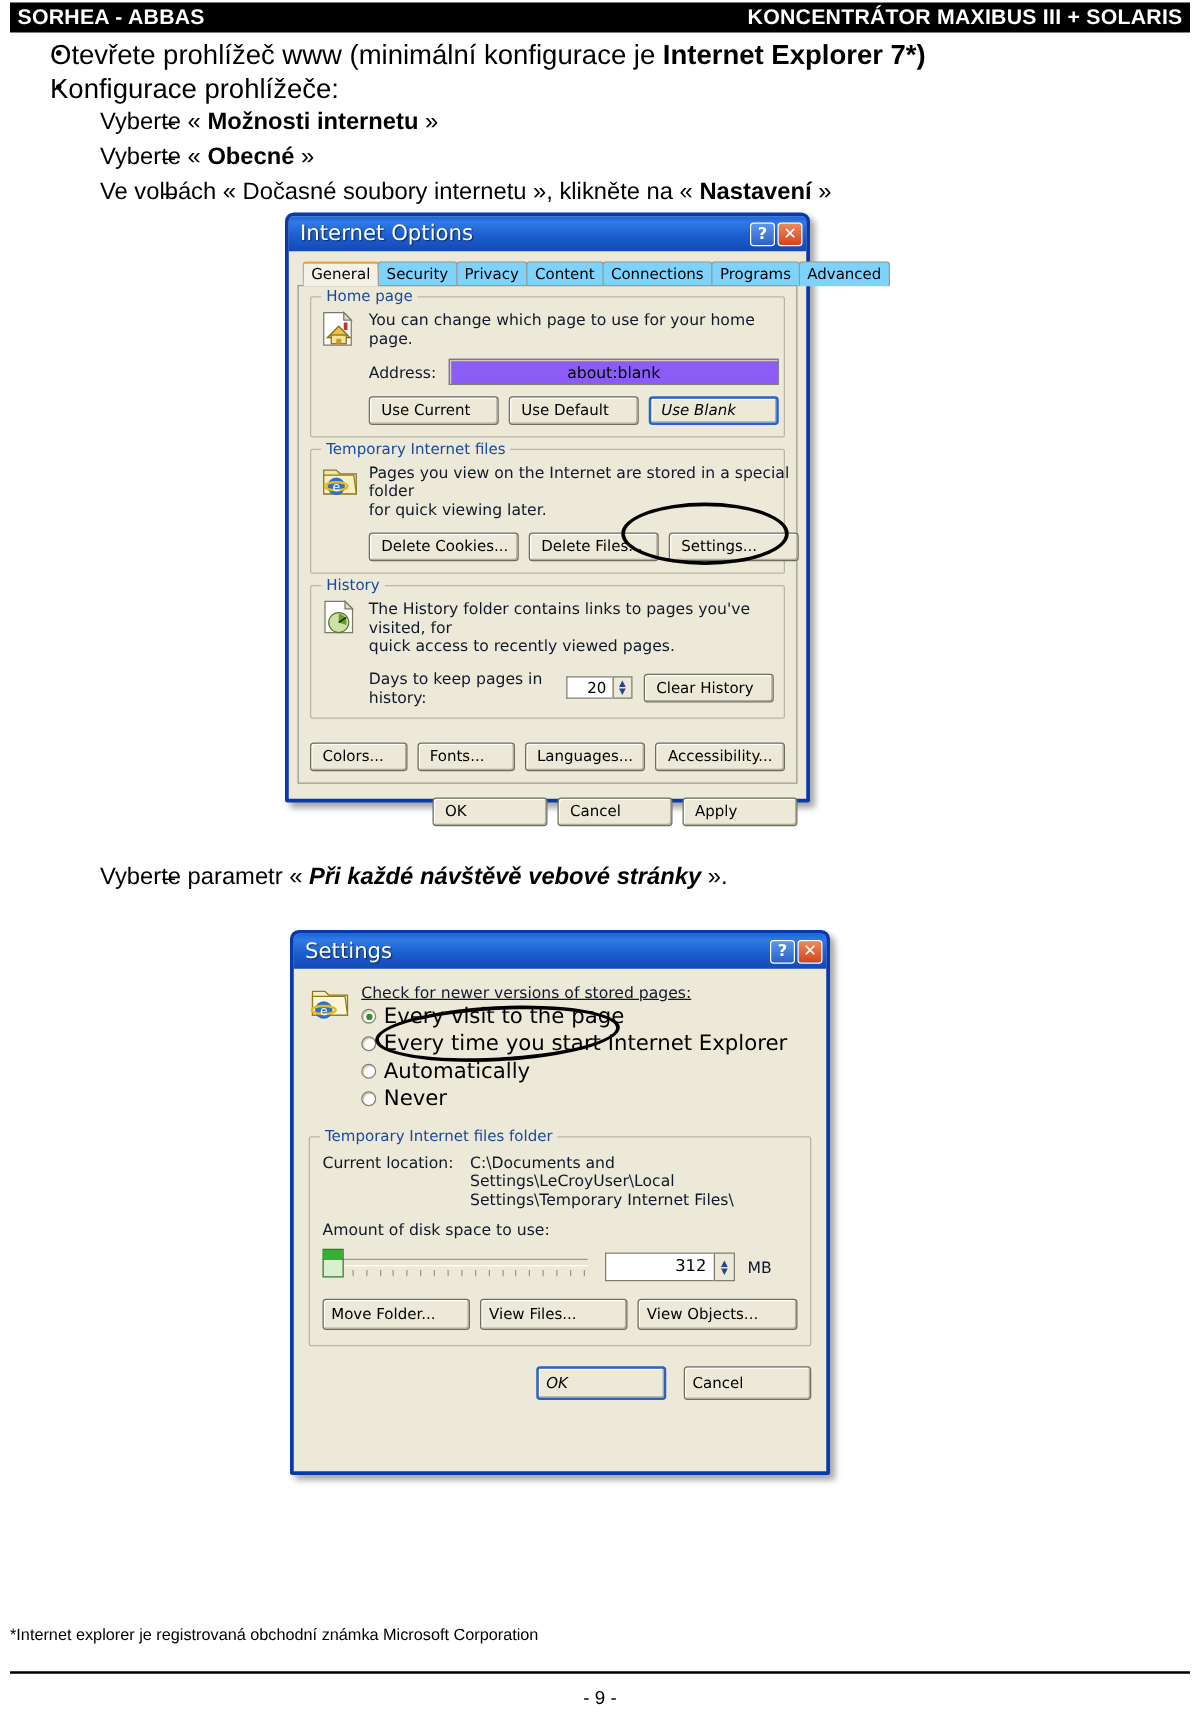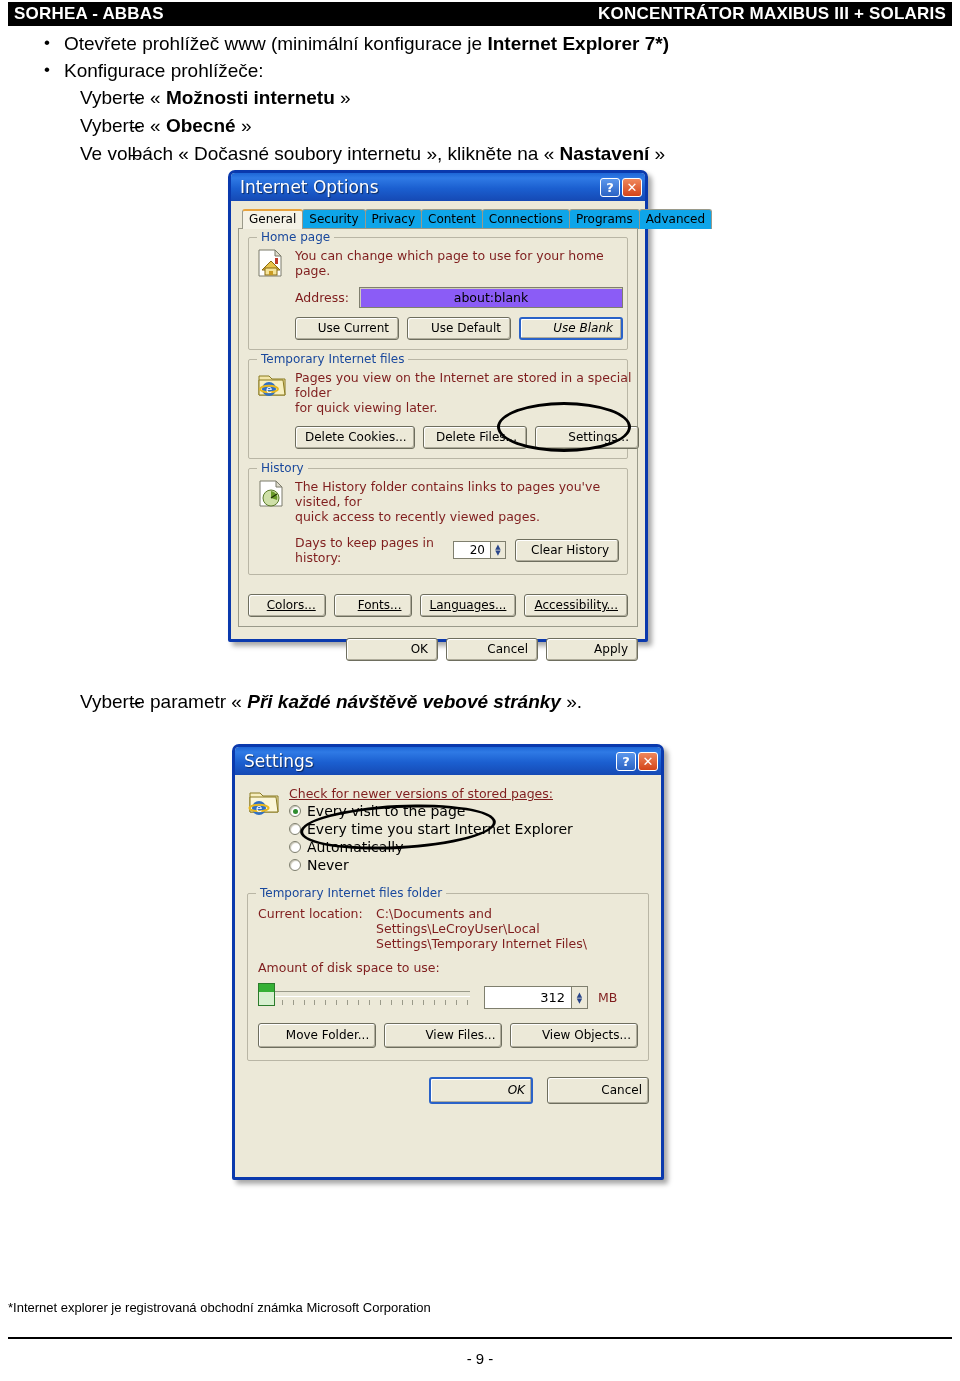--- a/index.html
+++ b/index.html
@@ -21,22 +21,22 @@
   }
   .hdr-left,.hdr-right{
     color:#ffffff;font-weight:bold;font-size:17px;letter-spacing:0.2px;
     white-space:nowrap;
   }
 
   
   .bullets{position:absolute;left:0;top:30px;width:960px;}
   .b1{
     position:relative;
-    font-size:19px;line-height:27px;
-    padding-left:64px;
+    font-size:22px;line-height:27px;
+    padding-left:40px;
     white-space:nowrap;
   }
   .b1::before{
     content:"\2022";position:absolute;left:44px;top:-1px;font-size:17px;
   }
   .b2{
     position:relative;
     font-size:19px;line-height:28px;
     padding-left:80px;
     white-space:nowrap;
@@ -79,21 +79,21 @@
   }
   .xp-cap.help{background:linear-gradient(to bottom,#5b97ec,#2b63c4);}
   .xp-cap.close{background:linear-gradient(to bottom,#f0885c,#d3441a);}
 
   .xp-body{padding:6px 7px 7px 7px;position:relative;}
 
   
   .tabs{display:flex;align-items:flex-end;height:22px;padding-left:4px;}
   .tab{
     font-size:12px;color:#000;
-    background:#0ea5e9;
+    background:#7dd3fc;
     border:1px solid #9a9a8a;
     border-bottom:none;
     border-radius:3px 3px 0 0;
     padding:2px 6px 3px 6px;
     margin-right:-1px;
     box-sizing:border-box;
     line-height:14px;
   }
   .tab.active{
     background:#f4f2e6;
@@ -117,31 +117,31 @@
     padding:10px 8px 9px 8px;
     position:relative;
   }
   .grp-lbl{
     position:absolute;top:-8px;left:8px;
     background:#ece9d8;
     padding:0 4px;
     font-size:12px;color:#19489c;
   }
   .row{display:flex;align-items:flex-start;}
-  .txt{font-size:12.5px;line-height:15px;color:#7f1d1d;}
+  .txt{font-size:12.5px;line-height:15px;color:#0f172a;}
 
   
   .btn{
     background:#ece9d8;
     border:1px solid #6e6e5e;
     border-radius:3px;
     box-shadow:inset -1px -1px 0 #b0ad9c, inset 1px 1px 0 #ffffff;
     font-size:12px;
     padding:3px 9px 4px 9px;
-    text-align:right;
+    text-align:left;
     color:#000;
     font-family:"DejaVu Sans", sans-serif;
     white-space:nowrap;
     line-height:14px;
   }
   .btn.def{border:2px solid #2a62c8;padding:2px 8px 3px 8px;font-style:italic;}
   .btnrow{display:flex;justify-content:flex-end;gap:8px;}
 
   
   .inp{
@@ -159,21 +159,21 @@
     font-size:12px;padding:1px 5px;text-align:right;min-width:26px;
     color:#000;
   }
   .spin-arrows{
     width:14px;border:1px solid #7f7f6e;background:#ece9d8;
     display:flex;flex-direction:column;justify-content:center;align-items:center;
     font-size:7px;line-height:6px;color:#28458a;
   }
 
   
-  .radio-line{display:flex;align-items:center;margin:2px 0;font-size:14px;}
+  .radio-line{display:flex;align-items:center;margin:2px 0;font-size:17px;}
   .radio{
     width:12px;height:12px;border-radius:50%;
     border:1px solid #7f7f6e;background:#fff;
     box-shadow:inset 1px 1px 1px #c8c5b4;
     margin-right:6px;flex:none;
     display:flex;align-items:center;justify-content:center;
     box-sizing:border-box;
   }
   .radio.on::after{content:"";width:5px;height:5px;border-radius:50%;background:#2f8c2f;}
 
@@ -326,21 +326,21 @@
               <span class="spin-wrap">
                 <span class="spin-val">20</span>
                 <span class="spin-arrows">▲<br>▼</span>
               </span>
               <span class="btn" style="margin-left:9px;width:84px;">Clear History</span>
             </div>
           </div>
         </div>
       </div>
 
-      <div class="btnrow" style="justify-content:space-between;margin-top:19px;text-decoration:underline;">
+      <div class="btnrow" style="justify-content:space-between;margin-top:19px;">
         <span class="btn" style="width:88px;">Colors...</span>
         <span class="btn" style="width:88px;">Fonts...</span>
         <span class="btn" style="width:88px;">Languages...</span>
         <span class="btn" style="width:88px;">Accessibility...</span>
       </div>
     </div>
 
     <div class="btnrow" style="margin-top:10px;">
       <span class="btn" style="width:72px;">OK</span>
       <span class="btn" style="width:72px;">Cancel</span>

